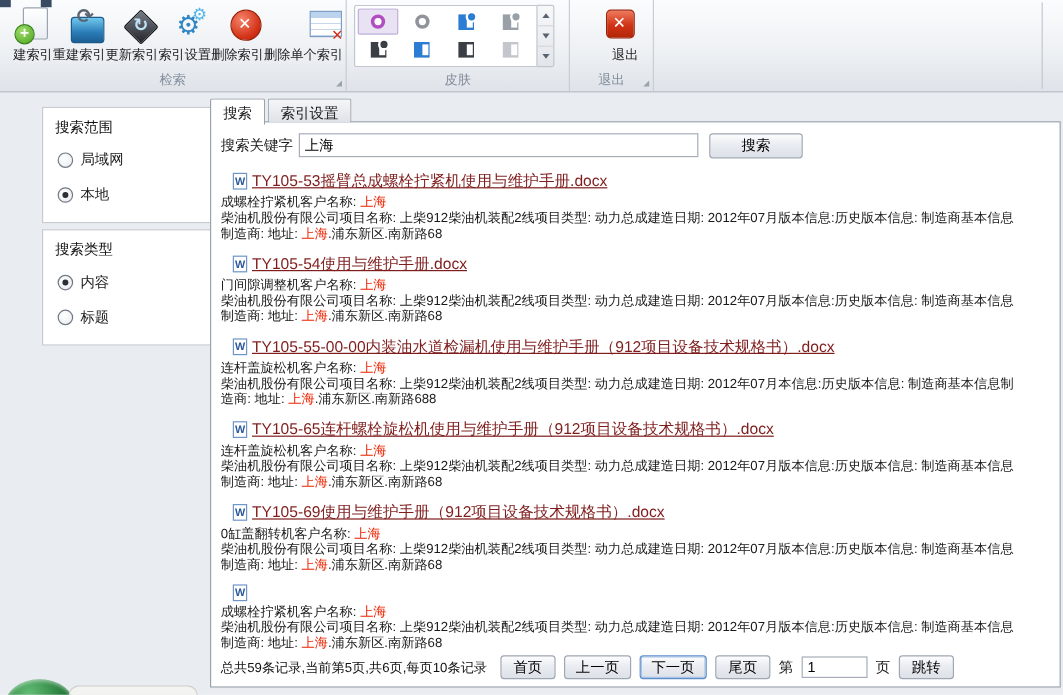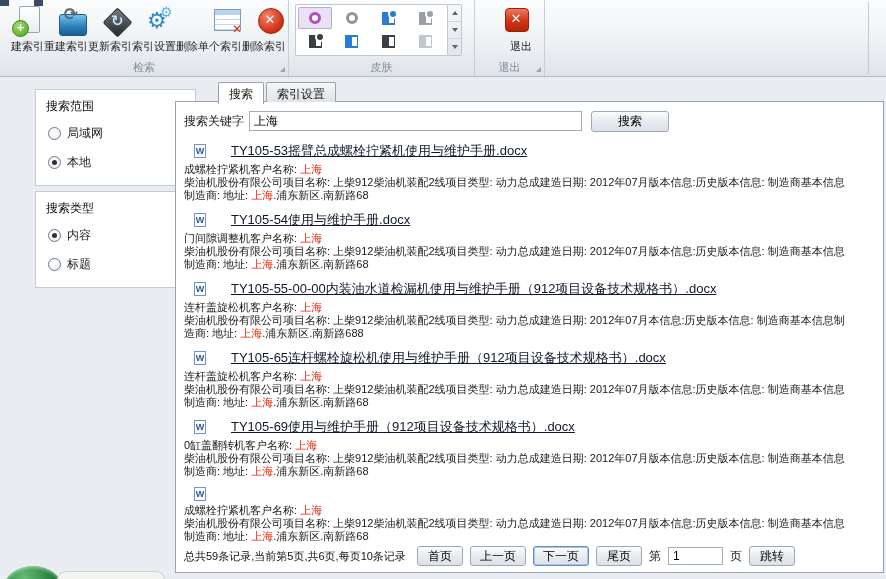--- a/index.html
+++ b/index.html
@@ -96,42 +96,42 @@
   .side-box { background:#fff; border:1px solid #c7cbd1; margin-bottom:5px; padding:8px 10px 12px 10px; }
   .side-title { font-size:12px; color:#111; margin-bottom:10px; }
   .radio-row { display:flex; align-items:center; gap:6px; margin:0 0 12px 2px; cursor:default; }
   .radio-row:last-child { margin-bottom:2px; }
   .radio { width:13px; height:13px; border-radius:50%; border:1px solid #707882;
      background:radial-gradient(circle at 40% 35%,#fff,#e8ebef); position:relative; flex:0 0 13px; }
   .radio.on::after { content:''; position:absolute; left:3px; top:3px; width:5px; height:5px;
      border-radius:50%; background:#2c2f33; }
   .radio-label { font-size:12px; }
 
-  .main { position:absolute; left:175px; top:4px; right:2px; bottom:6px;padding-left:43px; }
+  .main { position:absolute; left:175px; top:4px; right:2px; bottom:6px; }
   .tabs { display:flex; height:20px; margin-left:0px; position:relative; z-index:2; }
   .tab { padding:3px 10px 2px 10px; font-size:12px; border:1px solid #9aa3ad; border-bottom:none;
      background:linear-gradient(#f5f6f8,#dfe2e7); border-radius:2px 2px 0 0; margin-right:2px; cursor:default; }
   .tab.active { background:#fff; padding-bottom:4px; margin-bottom:-2px; }
   .tabpage { position:absolute; top:19px; left:0; right:0; bottom:0; background:#fff;
      border:1px solid #9aa3ad; padding:7px 8px 4px 8px; display:flex; flex-direction:column; overflow:hidden; }
 
   .search-row { display:flex; align-items:center; flex:0 0 24px; }
   .search-label { font-size:12px; margin-right:5px; white-space:nowrap; }
   .search-input { width:333px; height:20px; border:1px solid #a6adb8; font-size:12px; padding:1px 4px;
      font-family:inherit; }
   .search-btn { width:78px; height:21px; margin-left:9px; font-size:12px; font-family:inherit;
      border:1px solid #9fa7b2; border-radius:3px;
      background:linear-gradient(#fdfdfe,#e9ecf1 45%,#dde1e8); cursor:default; }
 
   .results { flex:1 1 auto; overflow:hidden; }
   .result { margin-top:9px; }
   .rtitle { display:flex; align-items:center; margin-left:10px; margin-bottom:3px; white-space:nowrap; }
   .doc-icon { width:12px; height:14px; background:#fff; border:1px solid #6f94c8; color:#2b579a;
      font-size:9px; font-weight:bold; line-height:12px; text-align:center; margin-right:4px; flex:0 0 12px; }
-  .rlink { font-size:13px; color:#0f172a; text-decoration:underline; cursor:pointer;margin-left:21px; }
+  .rlink { font-size:13px; color:#7f1d1d; text-decoration:underline; cursor:pointer; }
   .rline { font-size:11px; line-height:13px; color:#1a1a1a; white-space:nowrap; overflow:hidden; }
   .rline .hl { color:#ee2200; }
 
   .pager { flex:0 0 24px; display:flex; align-items:center; gap:7px; font-size:12px; }
   .pg-summary { font-size:11px; color:#111; margin-right:4px; white-space:nowrap; }
   .pg-btn { min-width:46px; height:20px; padding:1px 9px; font-size:12px; font-family:inherit;
      border:1px solid #9fa7b2; border-radius:3px;
      background:linear-gradient(#fdfdfe,#e9ecf1 45%,#dde1e8); cursor:default; white-space:nowrap; }
   .pg-btn.focused { border-color:#5e8fc9; box-shadow:0 0 0 1px #a9c4e6 inset; }
   .pg-text { white-space:nowrap; }
@@ -162,27 +162,27 @@
     <span class="rib-label">重建索引</span>
   </div>
         <div class="rib-btn">
     <span class="rib-icon i-update-index-icon"></span>
     <span class="rib-label">更新索引</span>
   </div>
         <div class="rib-btn">
     <span class="rib-icon i-index-settings-icon"></span>
     <span class="rib-label">索引设置</span>
   </div>
+        <div class="rib-btn">
+    <span class="rib-icon i-delete-index-icon"></span>
+    <span class="rib-label">删除索引</span>
+  </div>
         <div class="rib-btn wide">
     <span class="rib-icon i-delete-single-index-icon"></span>
     <span class="rib-label">删除单个索引</span>
-  </div>
-        <div class="rib-btn">
-    <span class="rib-icon i-delete-index-icon"></span>
-    <span class="rib-label">删除索引</span>
   </div>
       </div>
     <div class="rib-footer corner">检索</div>
   </div>
 
   <div class="rib-group" style="width:186px;">
     <div class="rib-content" style="padding:0;">
       <div class="gallery-wrap">
         <div class="gallery" id="gallery">
             <span class="skin selected" style="width: 34px; height: 22px;">

